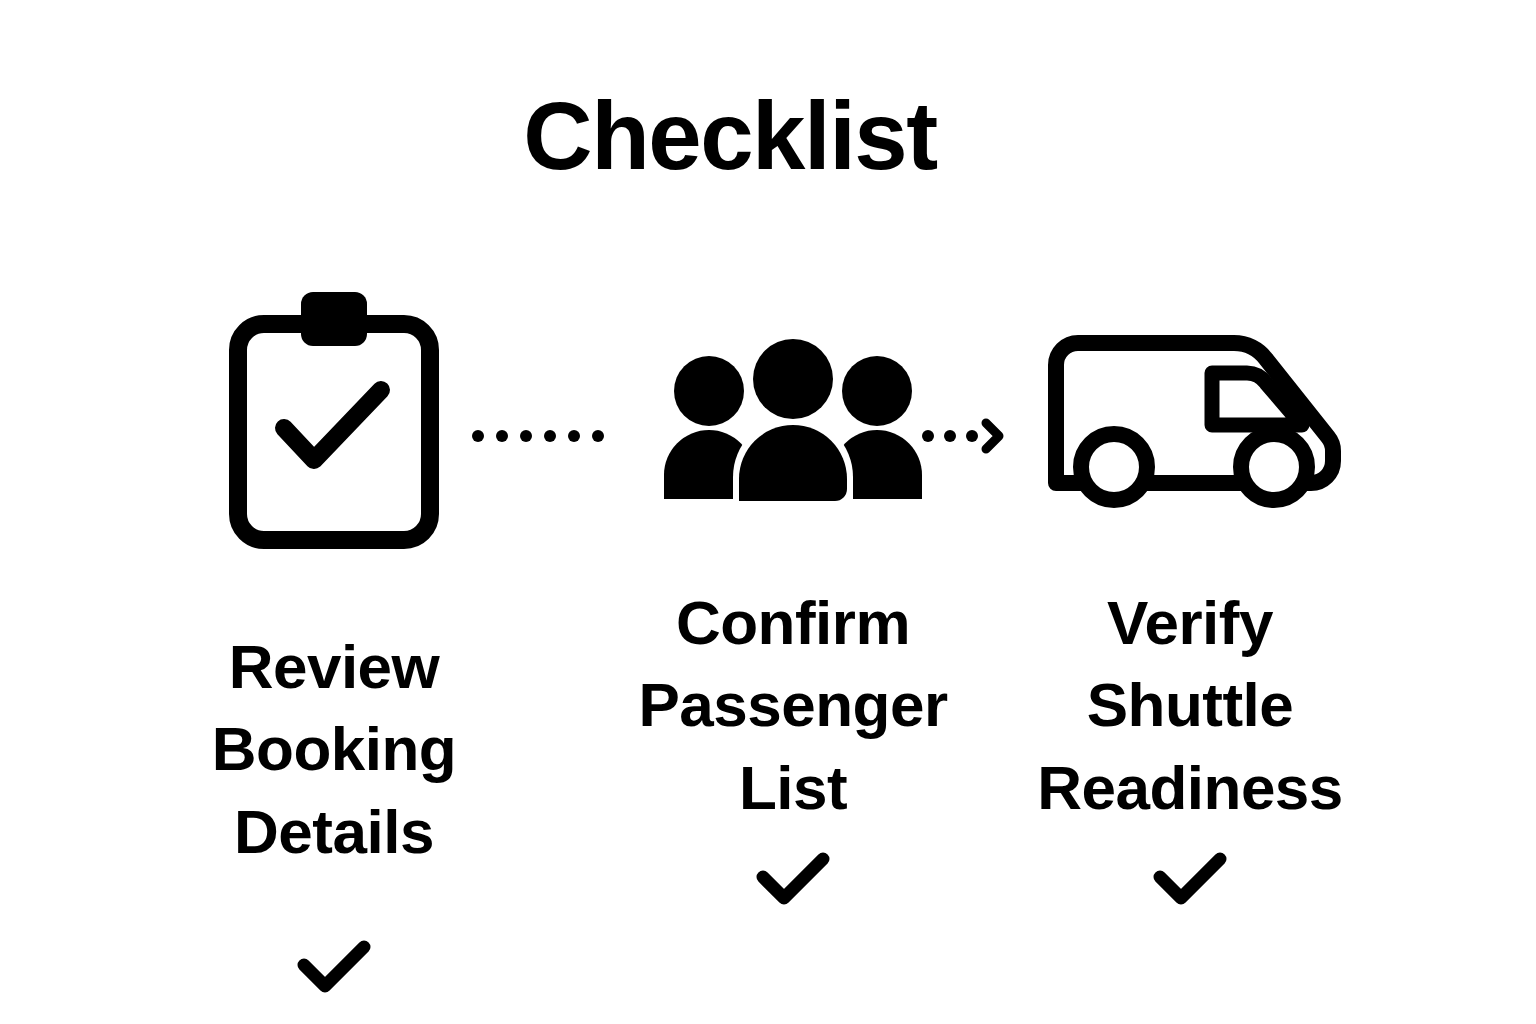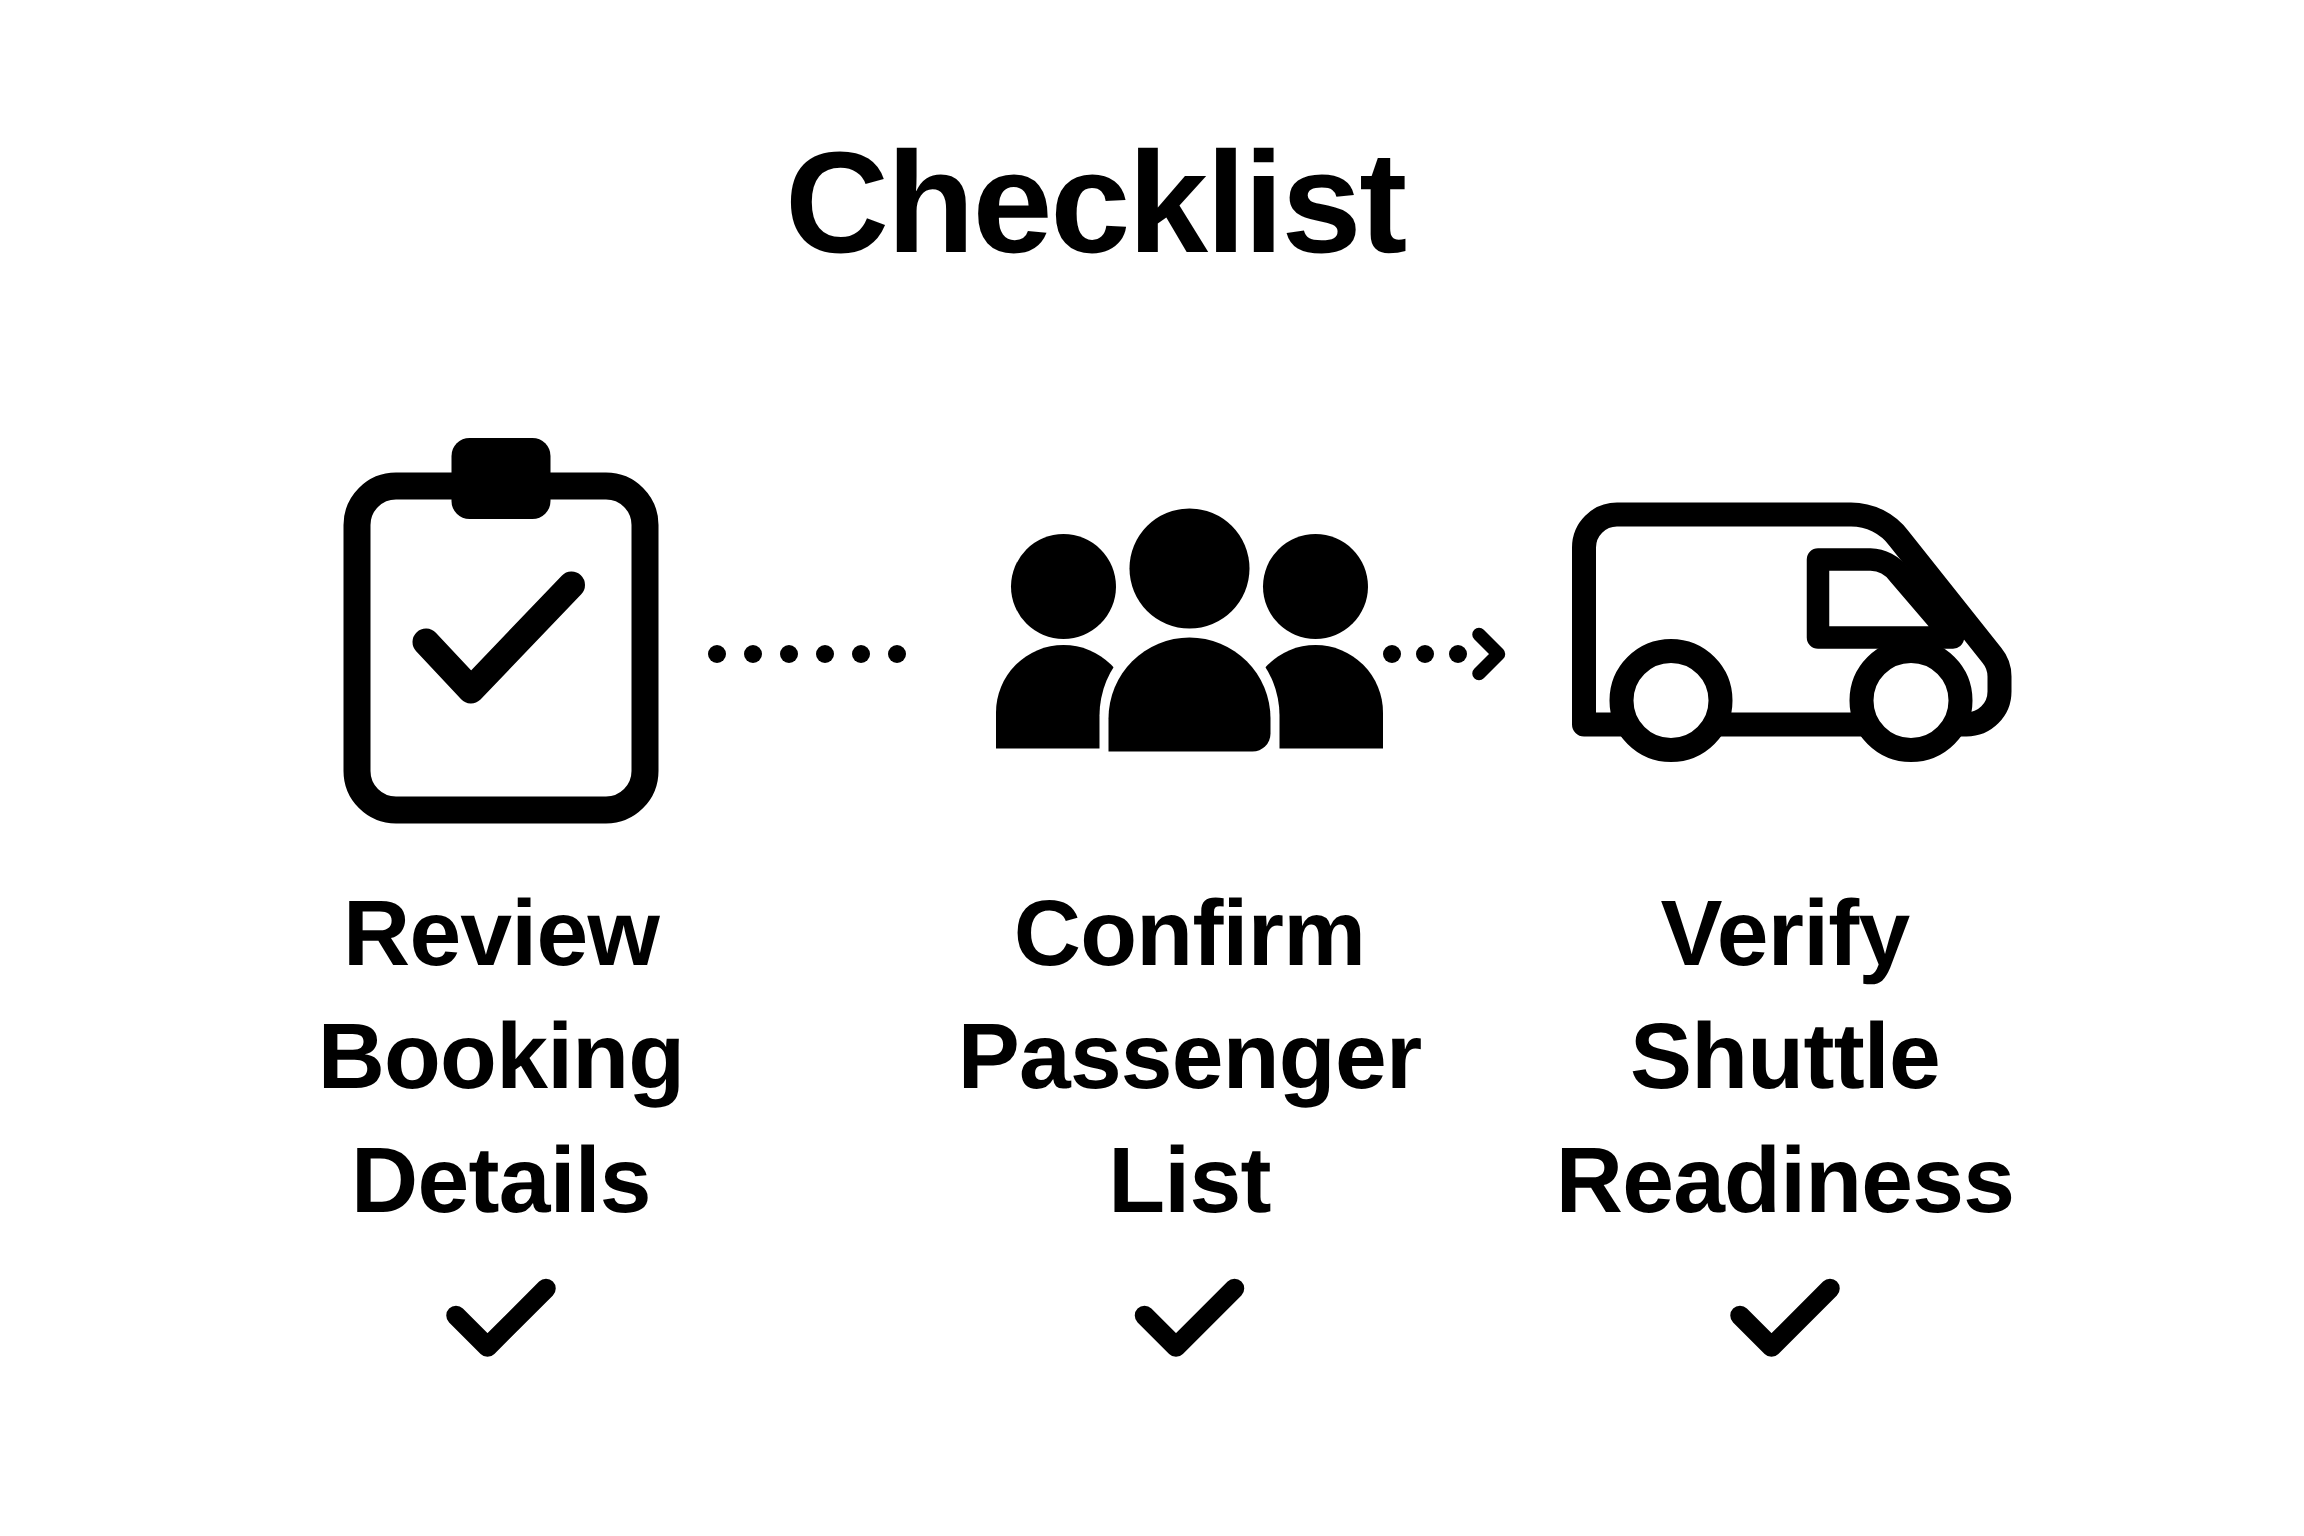--- a/index.html
+++ b/index.html
@@ -48,21 +48,21 @@
   }
 
   .step {
     position: absolute;
     top: 280px;
     width: 360px;
     display: flex;
     flex-direction: column;
     align-items: center;
   }
-  .step-0 { left: 154px; }
+  .step-0 { left: 154px; gap: 44px; }
   .step-1 { left: 613px; }
   .step-2 { left: 1010px; }
 
   .icon-box {
     width: 320px;
     height: 280px;
     display: flex;
     align-items: center;
     justify-content: center;
   }

